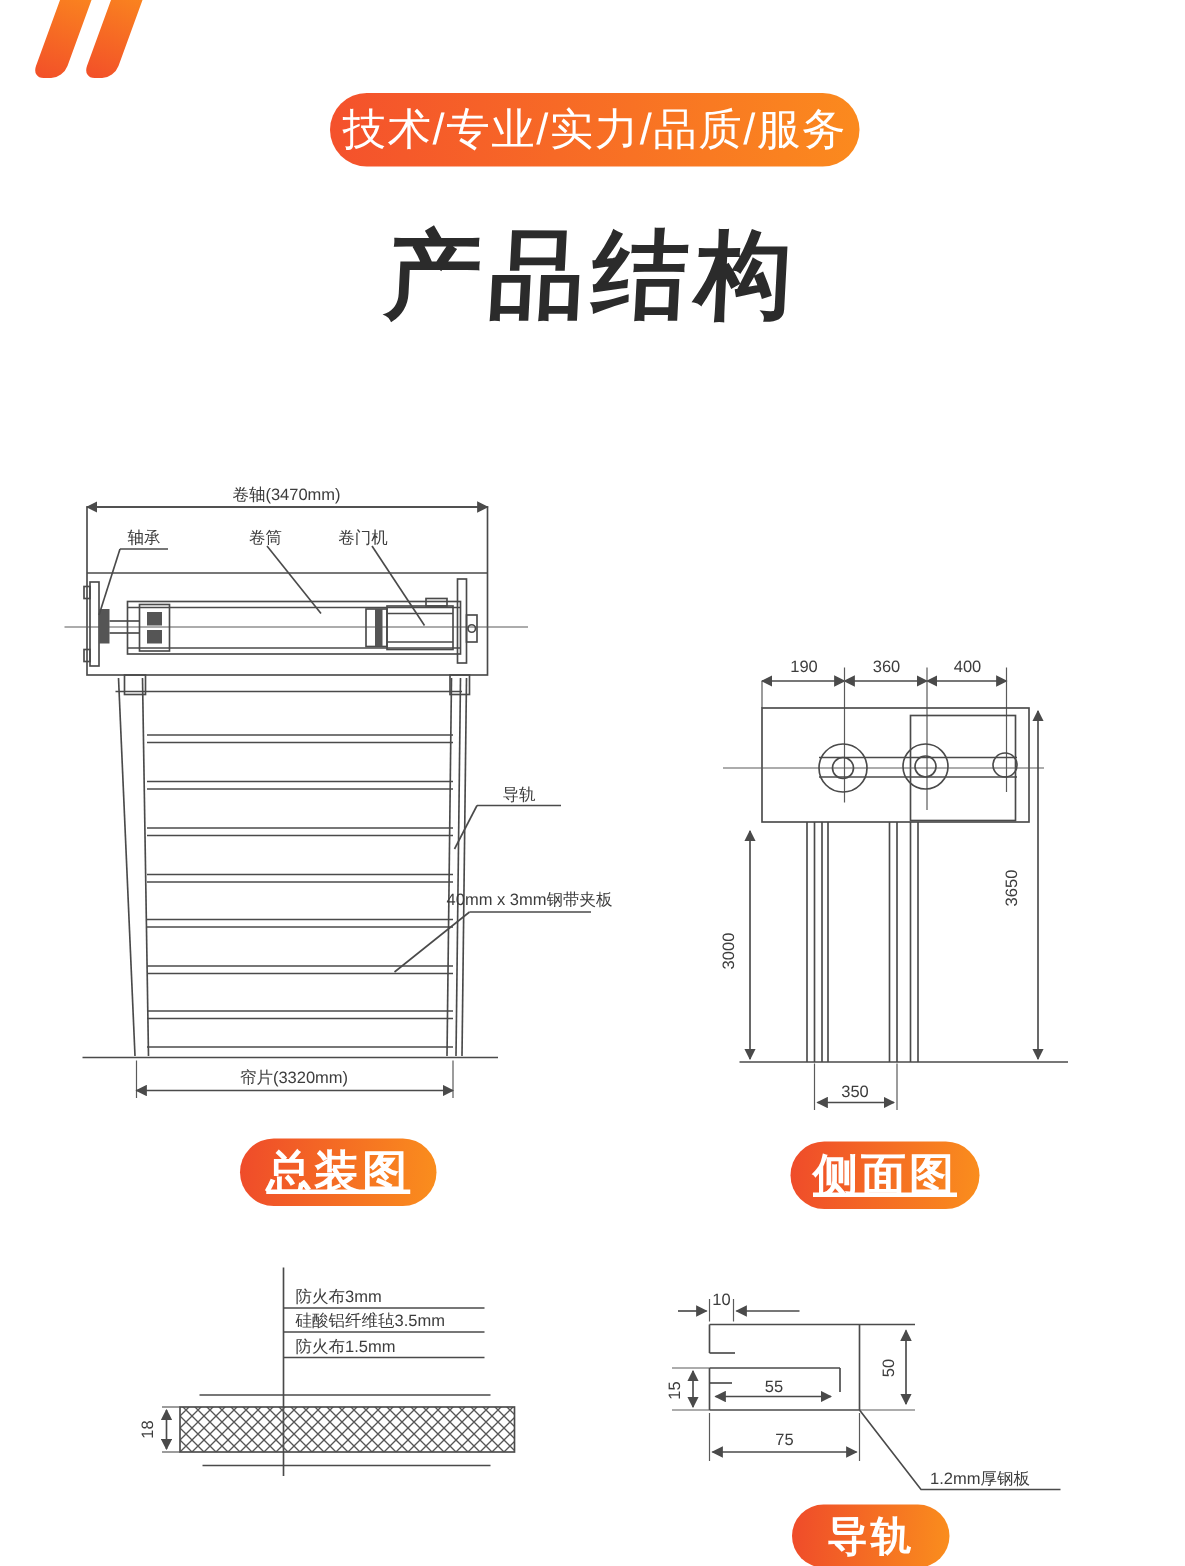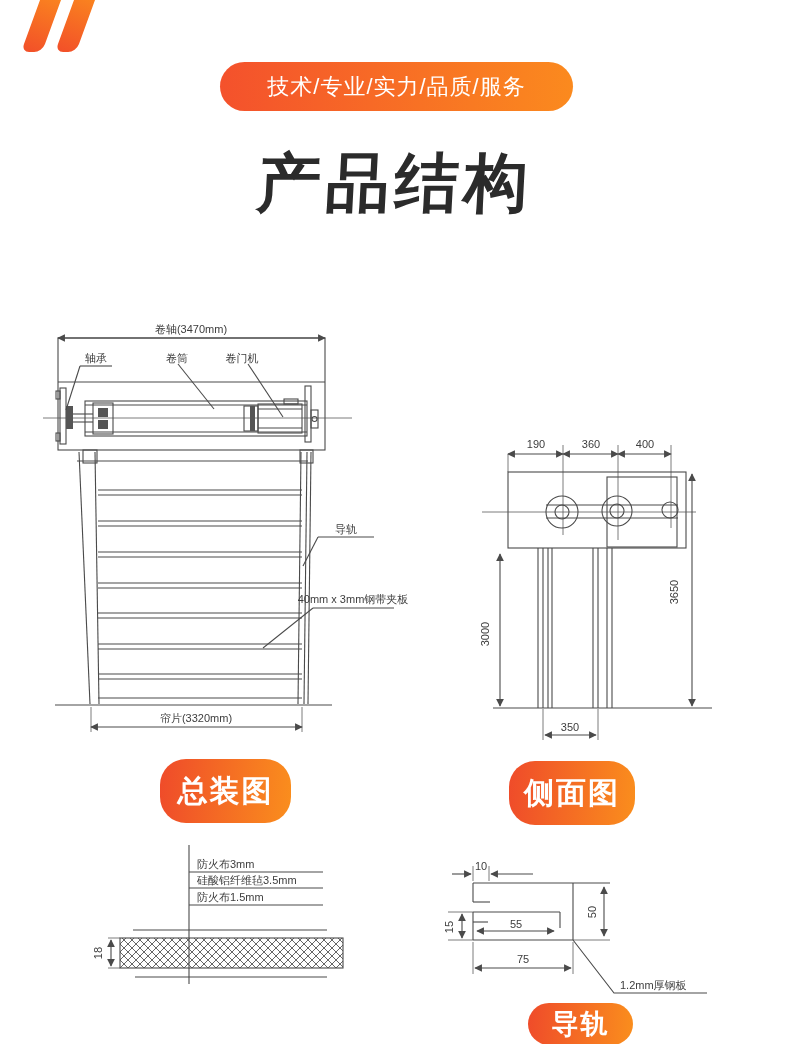--- a/index.html
+++ b/index.html
@@ -3,28 +3,28 @@
 <meta charset="utf-8">
 <style>
   html,body{margin:0;padding:0;}
   .page{position:relative;width:790px;height:1044px;background:#ffffff;overflow:hidden;
         font-family:"Liberation Sans","DejaVu Sans",sans-serif;}
   .stripe{position:absolute;top:-8px;width:21px;height:60px;border-radius:8px;
         background:linear-gradient(200deg,#fb8a1e,#f24e29);transform:skewX(-20deg);}
   .banner{position:absolute;left:220px;top:62px;width:353px;height:49px;border-radius:25px;
         background:linear-gradient(92deg,#f4512c 0%,#fb8a1e 100%);
         display:flex;align-items:center;justify-content:center;
-        color:#ffffff;font-size:22px;letter-spacing:1px;}
+        color:#ffffff;font-size:29px;letter-spacing:1px;}
   .title{position:absolute;left:0;top:140px;width:100%;text-align:center;
         font-size:64px;font-weight:900;color:#2b2b2b;letter-spacing:5px;
         transform:skewX(-3deg);}
   .badge{position:absolute;display:flex;align-items:center;justify-content:center;
         background:linear-gradient(94deg,#ef4b2a 0%,#fa8e1d 100%);
         color:#ffffff;font-weight:bold;}
-  .badge.big{width:131px;height:64px;border-radius:26px;font-size:30px;letter-spacing:2px;}
+  .badge.big{width:131px;height:45px;border-radius:26px;font-size:30px;letter-spacing:2px;text-decoration:underline;}
   .badge.small{width:105px;height:42px;border-radius:21px;font-size:27px;letter-spacing:2px;}
   svg.dwg{position:absolute;overflow:visible;}
   svg.dwg text{font-size:11px;fill:#3d3d3d;font-family:"Liberation Sans","DejaVu Sans",sans-serif;}
   svg.dwg .ln{stroke:#4a4a4a;stroke-width:1.1;fill:none;}
   svg.dwg .thin{stroke:#5a5a5a;stroke-width:0.8;fill:none;}
   svg.dwg .dk{fill:#555;stroke:none;}
 </style>
 </head>
 <body>
 
@@ -235,20 +235,20 @@
     <text x="516" y="928" text-anchor="middle">55</text>
     <text x="453" y="927" text-anchor="middle" transform="rotate(-90 453 927)">15</text>
     <text x="596" y="912" text-anchor="middle" transform="rotate(-90 596 912)">50</text>
     <text x="523" y="963" text-anchor="middle">75</text>
     <text x="620" y="989" font-size="10">1.2mm厚钢板</text>
   </svg>
 
   <div class="badge big" style="left:160px;top:759px">
     <span>总装图</span>
   </div>
-  <div class="badge big" style="left:509px;top:761px;width:126px">
+  <div class="badge big" style="left:527px;top:761px;width:126px">
     <span>侧面图</span>
   </div>
   <div class="badge small" style="left:528px;top:1003px">
     <span>导轨</span>
   </div>
 
 </div>
 
 </body></html>

